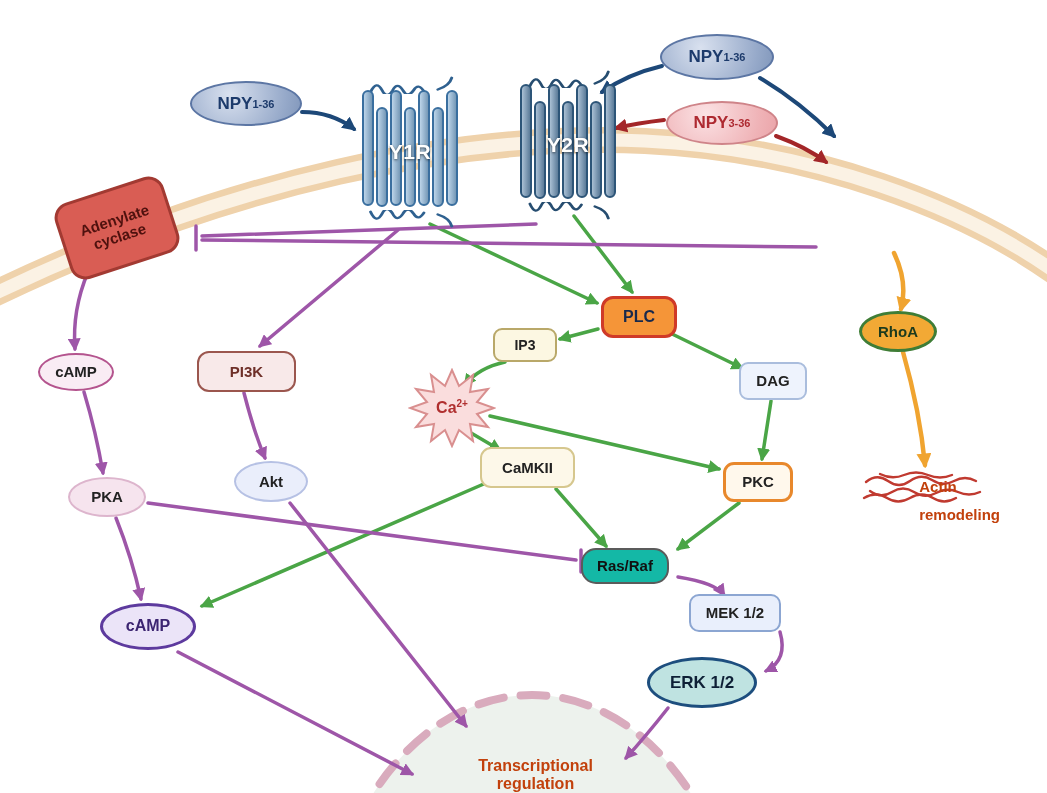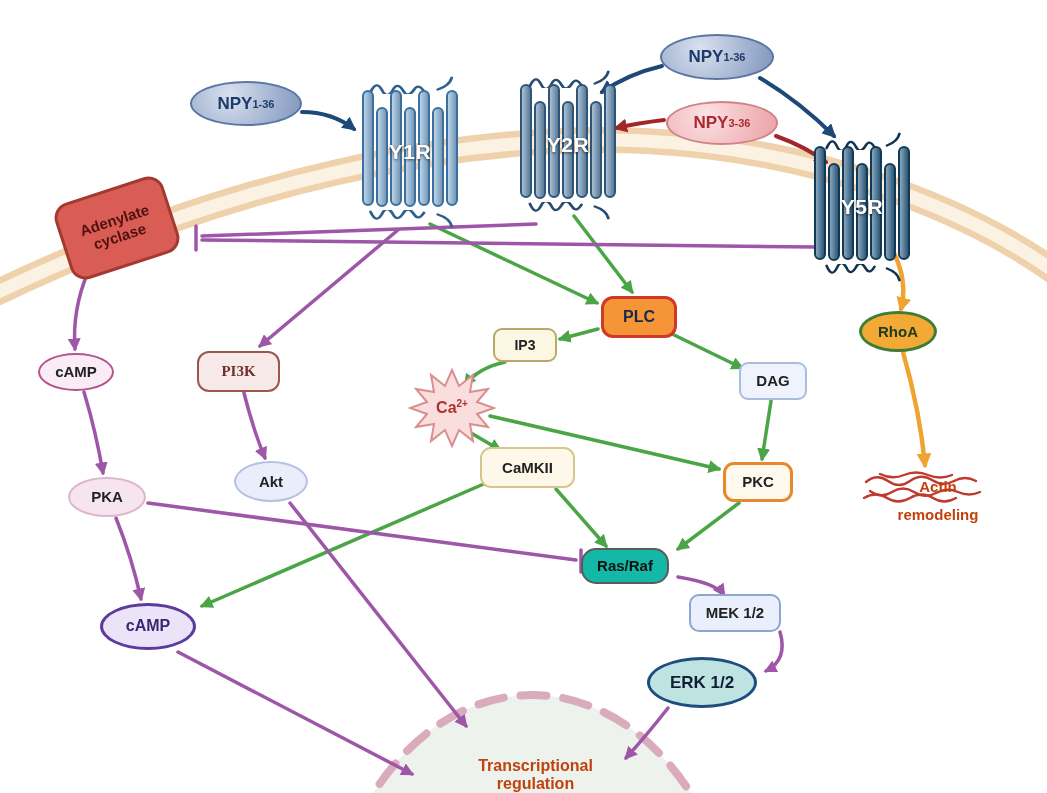--- a/index.html
+++ b/index.html
@@ -42,21 +42,21 @@
 
   
   .node { position:absolute; display:flex; align-items:center; justify-content:center;
           font-weight:700; font-size:15px; z-index:4; box-sizing:border-box; text-align:center; line-height:1.15; }
   .ellipse { border-radius:50%; }
   .n-ac     { left:60px;  top:188px; width:114px; height:80px; border-radius:16px;
               background:#d95d54; border:3px solid #a23a32; color:#4f110e; transform:rotate(-18deg); font-size:15px; }
   .n-camp   { left:38px;  top:353px; width:76px;  height:38px; background:#f9ecf4; border:2.5px solid #b4548e; color:#222;text-align:center; }
   .n-pka    { left:68px;  top:477px; width:78px;  height:40px; background:#f6e4ee; border:2.5px solid #ddb5cd; color:#222; }
   .n-pcreb  { left:100px; top:603px; width:96px;  height:47px; background:#ebe4f8; border:3px solid #5d3a9e; color:#3c2571; font-size:16px; }
-  .n-pi3k   { left:197px; top:351px; width:83px;  height:41px; border-radius:12px; background:#f8e9e9; border:2.5px solid #9b564e; color:#6e2f28;font-family:Liberation Serif, serif; }
+  .n-pi3k   { left:197px; top:351px; width:99px;  height:41px; border-radius:12px; background:#f8e9e9; border:2.5px solid #9b564e; color:#6e2f28; }
   .n-akt    { left:234px; top:461px; width:74px;  height:41px; background:#eaeefb; border:2.5px solid #b6c1e4; color:#222; }
   .n-plc    { left:601px; top:296px; width:76px;  height:42px; border-radius:12px; background:#f59538; border:3px solid #cf3a28; color:#17294c; font-size:16px; }
   .n-ip3    { left:493px; top:328px; width:64px;  height:34px; border-radius:9px;  background:#fcf7e2; border:2.5px solid #b9a869; color:#222; font-size:14px; }
   .n-camkii { left:480px; top:447px; width:95px;  height:41px; border-radius:11px; background:#fdf8e9; border:2.5px solid #d6c78e; color:#222; }
   .n-dag    { left:739px; top:362px; width:68px;  height:38px; border-radius:9px;  background:#eef3fd; border:2.5px solid #aabddd; color:#222; }
   .n-pkc    { left:723px; top:462px; width:70px;  height:40px; border-radius:11px; background:#fff8ec; border:3px solid #e8882c; color:#222; }
   .n-rasraf { left:581px; top:548px; width:88px;  height:36px; border-radius:15px;  background:#14b8a6; border:2.5px solid #5b5b5b; color:#111; }
   .n-mek    { left:689px; top:594px; width:92px;  height:38px; border-radius:10px; background:#e9effc; border:2.5px solid #8ca6d2; color:#222; }
   .n-erk    { left:647px; top:657px; width:110px; height:51px; background:#bfe3e1; border:3.5px solid #1d4e7e; color:#0e2036; font-size:17px; }
   .n-rhoa   { left:859px; top:311px; width:78px;  height:41px; background:#f2a935; border:3px solid #3f7d36; color:#1d3b1d; }
@@ -64,21 +64,21 @@
   
   .ca-wrap { position:absolute; left:408px; top:368px; width:88px; height:80px; z-index:4; }
   .ca-wrap svg { position:absolute; left:0; top:0; width:100%; height:100%; }
   .ca-label { position:absolute; left:50%; top:50%; transform:translate(-50%,-52%);
               color:#b02f2f; font-weight:800; font-size:16px; }
   .ca-label sup { font-size:10px; }
 
   
   .annot { position:absolute; z-index:4; font-weight:700; color:#c2410c; text-align:center; }
   .a-actin   { left:876px; top:478px; width:124px; font-size:15px; }
-  .a-actin .l2 { display:block; margin-top:11px; }
+  .a-actin .l2 { display:block; margin-top:11px;text-align:right; }
   .a-nucleus { left:438px; top:757px; width:195px; font-size:16px; }
   .a-nucleus span { display:block; }
 </style>
 </head>
 <body>
 
 <div class="canvas">
 
   <svg class="layer">
     <defs>
@@ -196,40 +196,20 @@
         <span class="helix"></span>
         <span class="helix"></span>
     </div>
     <svg class="rloop bottom" viewBox="0 0 100 20" preserveAspectRatio="none">
       <path d="M16,18 q5,-14 10,-2 q4,10 9,0 q4,-10 9,0 q4,9 9,0 q4,-9 9,1"></path>
         <path d="M74,15 q10,-4 12,-13"></path>
     </svg>
     <span class="receptor-label">Y2R</span>
   </div>
 
-  <div class="receptor r-y5r">
-    <svg class="rloop top" viewBox="0 0 100 20" preserveAspectRatio="none">
-      <path d="M16,18 q5,-14 10,-2 q4,10 9,0 q4,-10 9,0 q4,9 9,0 q4,-9 9,1"></path>
-        <path d="M74,15 q10,-4 12,-13"></path>
-    </svg>
-    <div class="helices">
-      <span class="helix"></span>
-        <span class="helix"></span>
-        <span class="helix"></span>
-        <span class="helix"></span>
-        <span class="helix"></span>
-        <span class="helix"></span>
-        <span class="helix"></span>
-    </div>
-    <svg class="rloop bottom" viewBox="0 0 100 20" preserveAspectRatio="none">
-      <path d="M16,18 q5,-14 10,-2 q4,10 9,0 q4,-10 9,0 q4,9 9,0 q4,-9 9,1"></path>
-        <path d="M74,15 q10,-4 12,-13"></path>
-    </svg>
-    <span class="receptor-label">Y5R</span>
-  </div>
 
   <div class="ligand npy-blue l-npy136-left">
     <span class="lg-name">NPY</span>
       <sub class="lg-sub">1-36</sub>
   </div>
   <div class="ligand npy-blue l-npy136-right">
     <span class="lg-name">NPY</span>
       <sub class="lg-sub">1-36</sub>
   </div>
   <div class="ligand npy-pink l-npy336">

